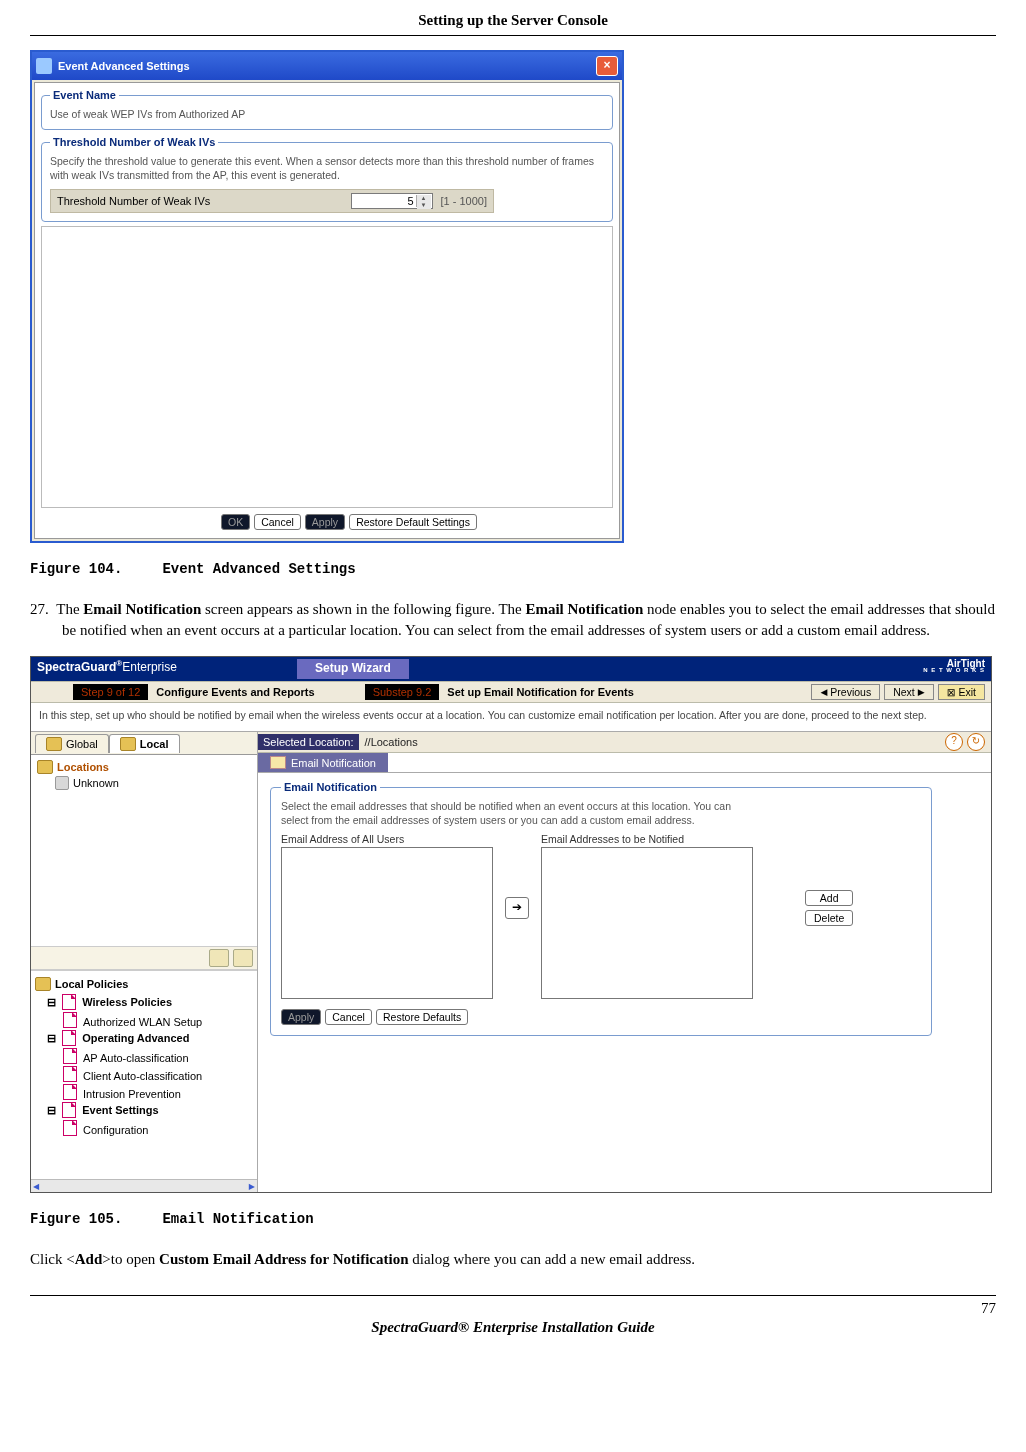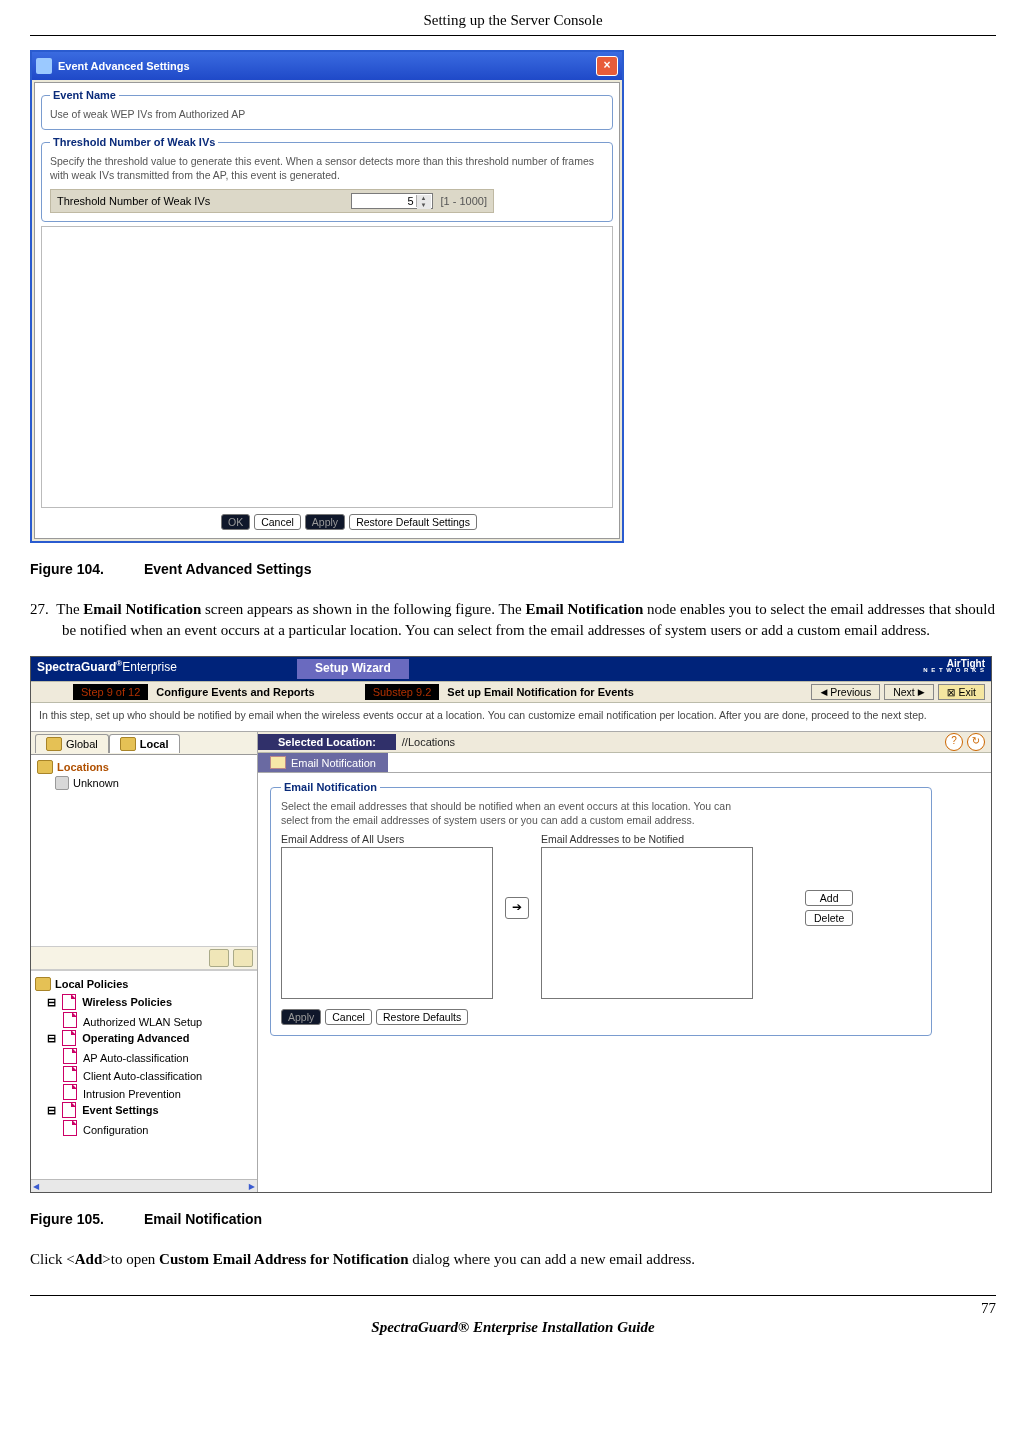--- a/index.html
+++ b/index.html
@@ -10,21 +10,21 @@
     color: #000;
   }
   .page {
     width: 1026px;
     margin: 0 auto;
     box-sizing: border-box;
     padding: 12px 30px 20px 30px;
   }
   .page-header {
     text-align: center;
-    font-weight: normal;
+    font-weight: bold;
     font-size: 15px;
     padding-bottom: 6px;
     border-bottom: 1px solid #000;
     margin-bottom: 14px;
   }
   
   .dlg {
     width: 590px;
     border: 2px solid #2a5bcf;
     font-family: Tahoma, Arial, sans-serif;
@@ -122,21 +122,21 @@
     border: 1px solid #777;
     border-radius: 3px;
     background: #efe; 
     padding: 1px 6px;
     cursor: pointer;
   }
   .btn.disabled { color:#999; background:#0f172a; cursor:default; }
   .btn.white { background:#fff; }
   
   .fig-caption {
-    font-family: Liberation Sans, sans-serif;
+    font-family: Liberation Mono, monospace;
     font-size: 14px;
     font-weight: bold;
     margin: 18px 0 22px 0;
   }
   .fig-caption .gap { display:inline-block; width:40px; }
   .body-text {
     font-family: "Palatino Linotype", Georgia, serif;
     font-size: 15px;
     line-height: 1.45;
     margin: 0 0 14px 0;
@@ -235,21 +235,21 @@
     display:flex; align-items:center; justify-content:space-between;
     font-size:8px; color:#3a5bd0; padding:0 2px;
   }
   .wiz-right {
     flex:1; display:flex; flex-direction:column;
   }
   .sel-loc-bar {
     background:#efeadb; border-bottom:1px solid #bba;
     display:flex; align-items:center; height:20px; font-size:11px;
   }
-  .sel-loc-bar .lbl { background:#30306a; color:#fff; padding:2px 20px; font-weight:bold; }
+  .sel-loc-bar .lbl { background:#30306a; color:#fff; padding:2px 5px; font-weight:normal; }
   .sel-loc-bar .path { padding:0 6px; color:#222; }
   .sel-loc-bar .right-icos { margin-left:auto; display:flex; gap:4px; padding-right:6px; }
   .round-ico { width:16px;height:16px;border:1px solid #c60;color:#c60;border-radius:50%;
     font-size:10px; line-height:14px; text-align:center; background:#fff; }
   .panel-tab-row { display:flex; background:#fff; border-bottom:1px solid #aaa; }
   .panel-tab {
     background:#6a6aa2; color:#fff; padding:3px 12px; font-size:11px;
     display:flex; align-items:center; gap:5px;
   }
   .env-ico { width:14px;height:11px;background:#f8e8a8;border:1px solid #b88; }

